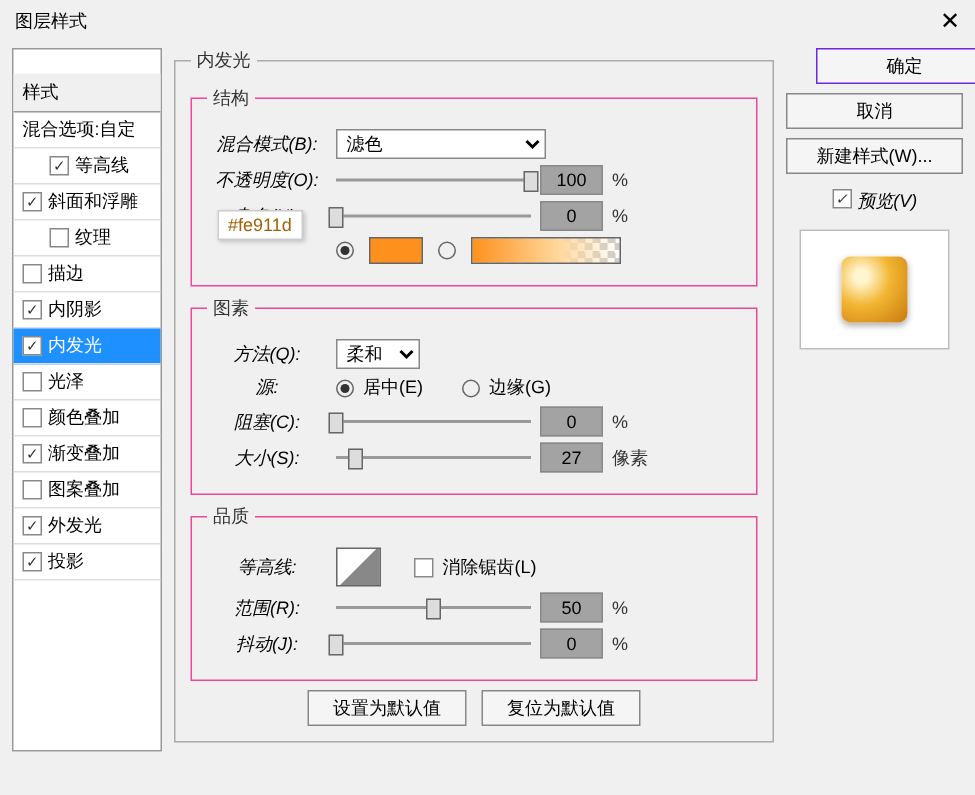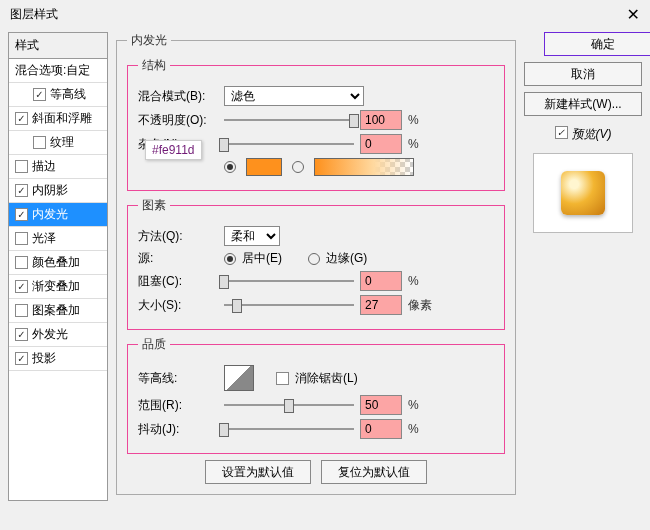--- a/index.html
+++ b/index.html
@@ -2,51 +2,51 @@
 <html><head>
 <meta charset="utf-8">
 <style>
 * { box-sizing: border-box; margin: 0; padding: 0; font-family: "Microsoft YaHei", sans-serif; font-size: 12px; }
 body { background: #f0f0f0; width: 650px; height: 530px; position: relative; }
 .titlebar { height: 28px; display: flex; align-items: center; padding: 0 10px; }
 .titlebar .title { flex: 1; }
 .titlebar .close { font-size: 16px; cursor: pointer; }
 .content { display: flex; padding: 4px 8px 8px 8px; gap: 8px; }
 .left-panel { width: 100px; border: 1px solid #999; background: #fff; }
-.left-panel .hdr { padding: 4px 6px; background: #f0f0f0; border-bottom: 1px solid #999; }
+.left-panel .hdr { padding: 4px 6px; background: #f0f0f0; border-bottom: 1px solid #999; margin-top: 16px; }
 .left-panel .row { padding: 3px 6px; border-bottom: 1px solid #ddd; display: flex; align-items: center; gap: 4px; cursor: pointer; }
 .left-panel .row.sub { padding-left: 24px; }
 .left-panel .row.sel { background: #1e90ff; color: #fff; }
 .cb { width: 13px; height: 13px; border: 1px solid #888; background: #fff; display: inline-flex; align-items: center; justify-content: center; font-size: 10px; color: #333; }
 .cb.ck::after { content: "✓"; }
 .center { flex: 1; }
 fieldset { border: 1px solid #aaa; padding: 8px 10px 10px 10px; margin-bottom: 6px; }
 legend { padding: 0 4px; color: #333; }
 fieldset.inner { border: 1px solid #ec4899; }
 .frow { display: flex; align-items: center; margin: 4px 0; gap: 6px; }
-.flabel { width: 80px; text-align: left; }
+.flabel { width: 80px; text-align: center; font-style: italic; }
 select { border: 1px solid #888; background: #fff; height: 20px; padding: 0 2px; }
 .slider { position: relative; width: 130px; height: 16px; }
 .slider .track { position: absolute; top: 7px; left: 0; right: 0; height: 2px; background: #999; }
 .slider .thumb { position: absolute; top: 2px; width: 10px; height: 14px; background: #ddd; border: 1px solid #666; transform: translateX(-50%); }
-input.num { width: 42px; height: 20px; border: 1px solid #888; text-align: left; padding: 0 4px; background: #fca5a5; }
+input.num { width: 42px; height: 20px; border: 1px solid #888; text-align: center; padding: 0 4px; background: #a3a3a3; }
 .unit { color: #333; }
 .radio { width: 12px; height: 12px; border: 1px solid #666; border-radius: 50%; display: inline-flex; align-items: center; justify-content: center; }
 .radio.on::after { content: ""; width: 6px; height: 6px; background: #333; border-radius: 50%; }
 .swatch { width: 36px; height: 18px; border: 1px solid #666; background: #fe911d; }
 .grad { width: 100px; height: 18px; border: 1px solid #666; background: linear-gradient(to right,#fe911d,#ffd9a0 60%,transparent), repeating-conic-gradient(#ccc 0 25%,#fff 0 50%) 0/10px 10px; }
 .contour { width: 30px; height: 26px; border: 1px solid #666; background: linear-gradient(135deg,#fff 49%,#888 50%); }
 .btn { border: 1px solid #888; background: #f5f5f5; height: 24px; padding: 0 16px; cursor: pointer; display: inline-flex; align-items: center; justify-content: center; }
 .right { width: 118px; display: flex; flex-direction: column; gap: 6px; align-items: stretch; }
 .right .btn { width: 100%; }
 .right .btn.primary { border: 1px solid #6d28d9; margin-left: 20px; }
 .prevrow { display: flex; align-items: flex-start; justify-content: center; gap: 4px; margin-top: 4px; font-style: italic; }
 .preview-box { border: 1px solid #bbb; background: #fff; width: 100px; height: 80px; margin: 4px auto; display: flex; align-items: center; justify-content: center; }
 .preview-img { width: 44px; height: 44px; border-radius: 6px; background: radial-gradient(circle at 30% 30%, #fff6d0 10%, #f2b531 45%, #c87a0f 100%); box-shadow: 0 2px 4px rgba(0,0,0,.3); }
-.tooltip { position: absolute; left: 145px; top: 140px; background: #fff; color: #701a75; border: 1px solid #ccc; padding: 2px 6px; box-shadow: 1px 1px 3px rgba(0,0,0,.2); }
+.tooltip { position: absolute; left: 145px; top: 140px; background: #fff; color: #a16207; border: 1px solid #ccc; padding: 2px 6px; box-shadow: 1px 1px 3px rgba(0,0,0,.2); }
 .btnrow { display: flex; gap: 10px; justify-content: center; margin-top: 6px; }
 </style>
 </head>
 <body>
 
 <div class="titlebar">
   <span class="title">图层样式</span>
   <span class="close">✕</span>
 </div>
 

